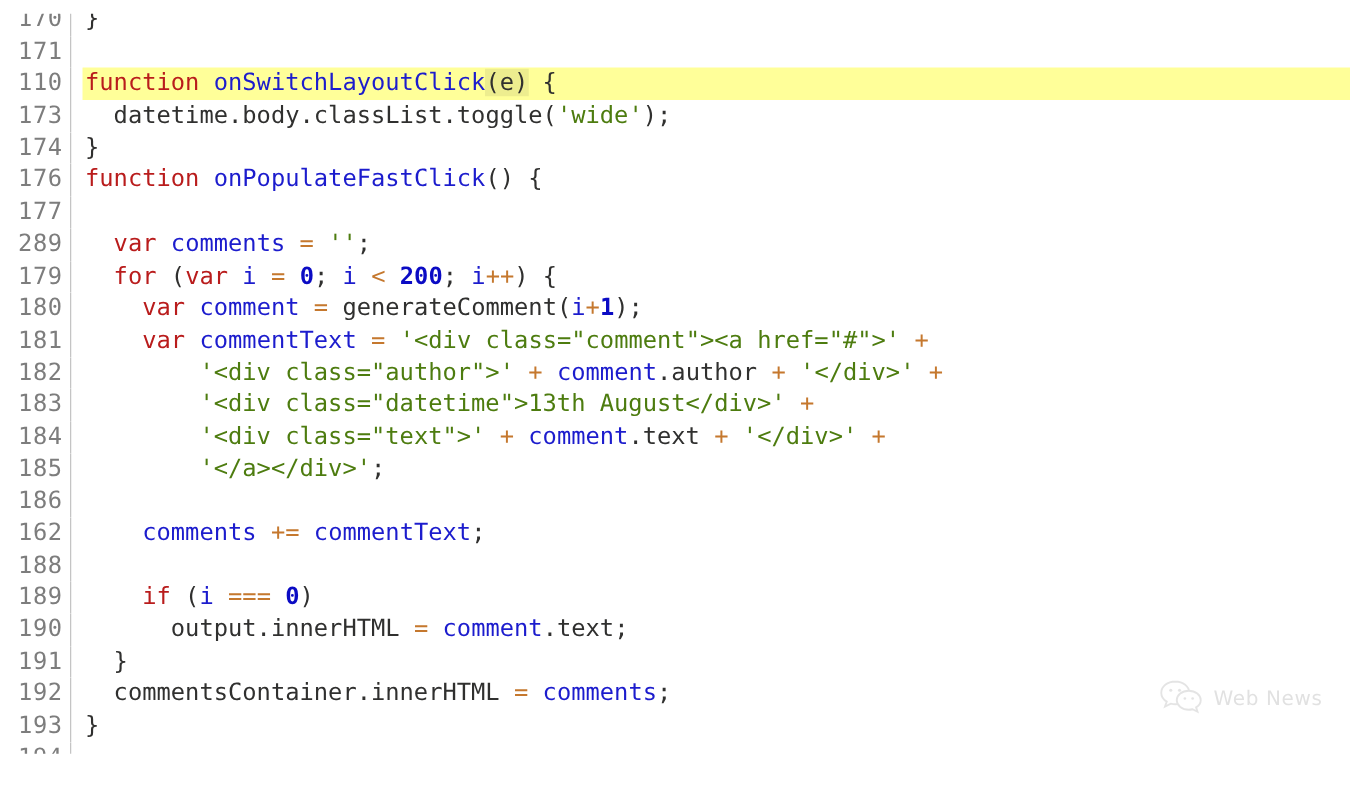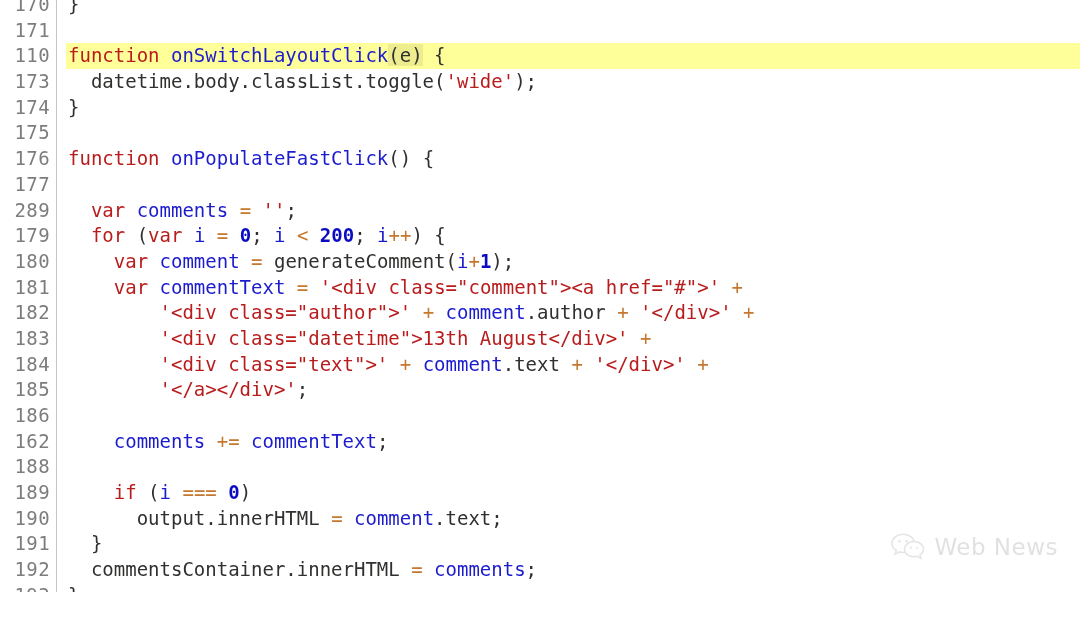--- a/index.html
+++ b/index.html
@@ -15,20 +15,21 @@
     font-family: "DejaVu Sans Mono", "Liberation Mono", monospace;
   }
 
   
   #editor {
     position: relative;
     width: 1080px;
     height: 592px;
     background: #ffffff;
     overflow: hidden;
+    margin-top: 11px;
   }
 
   
   #code-surface {
     position: absolute;
     left: 0;
     top: -8px;
     width: 1080px;
   }
 
@@ -107,21 +108,21 @@
 
   
   .match-box {
     background: #eded8f;
     box-shadow: 0 0 0 0px #e0e07a;
   }
 
   
   .tok-kw   { color: #b91c1c; }
   .tok-id   { color: #1c1ccd; }
-  .tok-str  { color: #b91c1c; text-align: center; }
+  .tok-str  { color: #4d7c0f; text-align: center; }
   .tok-num  { color: #0b0bc4; font-weight: bold; }
   .tok-op   { color: #c5782e; }
   .tok-pl   { color: #30302f; }
   .tok-prop { color: #30302f; text-align: center; }
 
   
   #watermark {
     position: absolute;
     right: 22px;
     bottom: 30px;
@@ -133,38 +134,37 @@
     pointer-events: none;
     user-select: none;
   }
   #watermark .wm-logo {
     width: 34px;
     height: 30px;
     display: block;
   }
   #watermark .wm-text {
     font-family: "DejaVu Sans", "Liberation Sans", sans-serif;
-    font-size: 23px;
+    font-size: 16px;
     color: #c9c9c9;
     letter-spacing: 0.5px;
     white-space: nowrap;
   }
 </style>
 </head>
 <body>
 
 <div id="editor">
 
   <div id="code-surface">
       <div class="code-line"><div class="gutter">170</div><div class="gutter-rule"></div><div class="code-text"><span class="tok-pl">}</span></div></div>
       <div class="code-line"><div class="gutter">171</div><div class="gutter-rule"></div><div class="code-text"></div></div>
       <div class="code-line current-line"><div class="hl-band"></div><div class="gutter">110</div><div class="gutter-rule"></div><div class="code-text"><span class="tok-kw">function</span><span class="tok-pl"> </span><span class="tok-id">onSwitchLayoutClick</span><span class="tok-pl match-box">(e)</span><span class="tok-pl"> {</span></div></div>
       <div class="code-line"><div class="gutter">173</div><div class="gutter-rule"></div><div class="code-text"><span class="tok-pl">  datetime</span><span class="tok-prop">.body</span><span class="tok-prop">.classList</span><span class="tok-prop">.toggle</span><span class="tok-pl">(</span><span class="tok-str">'wide'</span><span class="tok-pl">);</span></div></div>
       <div class="code-line"><div class="gutter">174</div><div class="gutter-rule"></div><div class="code-text"><span class="tok-pl">}</span></div></div>
-      <div class="code-line"><div class="gutter">175</div><div class="gutter-rule"></div><div class="code-text"></div></div>
       <div class="code-line"><div class="gutter">176</div><div class="gutter-rule"></div><div class="code-text"><span class="tok-kw">function</span><span class="tok-pl"> </span><span class="tok-id">onPopulateFastClick</span><span class="tok-pl">() {</span></div></div>
       <div class="code-line"><div class="gutter">177</div><div class="gutter-rule"></div><div class="code-text"></div></div>
       <div class="code-line"><div class="gutter">289</div><div class="gutter-rule"></div><div class="code-text"><span class="tok-pl">  </span><span class="tok-kw">var</span><span class="tok-pl"> </span><span class="tok-id">comments</span><span class="tok-pl"> </span><span class="tok-op">=</span><span class="tok-pl"> </span><span class="tok-str">''</span><span class="tok-pl">;</span></div></div>
       <div class="code-line"><div class="gutter">179</div><div class="gutter-rule"></div><div class="code-text"><span class="tok-pl">  </span><span class="tok-kw">for</span><span class="tok-pl"> (</span><span class="tok-kw">var</span><span class="tok-pl"> </span><span class="tok-id">i</span><span class="tok-pl"> </span><span class="tok-op">=</span><span class="tok-pl"> </span><span class="tok-num">0</span><span class="tok-pl">; </span><span class="tok-id">i</span><span class="tok-pl"> </span><span class="tok-op">&lt;</span><span class="tok-pl"> </span><span class="tok-num">200</span><span class="tok-pl">; </span><span class="tok-id">i</span><span class="tok-op">++</span><span class="tok-pl">) {</span></div></div>
       <div class="code-line"><div class="gutter">180</div><div class="gutter-rule"></div><div class="code-text"><span class="tok-pl">    </span><span class="tok-kw">var</span><span class="tok-pl"> </span><span class="tok-id">comment</span><span class="tok-pl"> </span><span class="tok-op">=</span><span class="tok-pl"> generateComment(</span><span class="tok-id">i</span><span class="tok-op">+</span><span class="tok-num">1</span><span class="tok-pl">);</span></div></div>
       <div class="code-line"><div class="gutter">181</div><div class="gutter-rule"></div><div class="code-text"><span class="tok-pl">    </span><span class="tok-kw">var</span><span class="tok-pl"> </span><span class="tok-id">commentText</span><span class="tok-pl"> </span><span class="tok-op">=</span><span class="tok-pl"> </span><span class="tok-str">'&lt;div class="comment"&gt;&lt;a href="#"&gt;'</span><span class="tok-pl"> </span><span class="tok-op">+</span></div></div>
       <div class="code-line"><div class="gutter">182</div><div class="gutter-rule"></div><div class="code-text"><span class="tok-pl">        </span><span class="tok-str">'&lt;div class="author"&gt;'</span><span class="tok-pl"> </span><span class="tok-op">+</span><span class="tok-pl"> </span><span class="tok-id">comment</span><span class="tok-prop">.author</span><span class="tok-pl"> </span><span class="tok-op">+</span><span class="tok-pl"> </span><span class="tok-str">'&lt;/div&gt;'</span><span class="tok-pl"> </span><span class="tok-op">+</span></div></div>
       <div class="code-line"><div class="gutter">183</div><div class="gutter-rule"></div><div class="code-text"><span class="tok-pl">        </span><span class="tok-str">'&lt;div class="datetime"&gt;13th August&lt;/div&gt;'</span><span class="tok-pl"> </span><span class="tok-op">+</span></div></div>
       <div class="code-line"><div class="gutter">184</div><div class="gutter-rule"></div><div class="code-text"><span class="tok-pl">        </span><span class="tok-str">'&lt;div class="text"&gt;'</span><span class="tok-pl"> </span><span class="tok-op">+</span><span class="tok-pl"> </span><span class="tok-id">comment</span><span class="tok-prop">.text</span><span class="tok-pl"> </span><span class="tok-op">+</span><span class="tok-pl"> </span><span class="tok-str">'&lt;/div&gt;'</span><span class="tok-pl"> </span><span class="tok-op">+</span></div></div>
       <div class="code-line"><div class="gutter">185</div><div class="gutter-rule"></div><div class="code-text"><span class="tok-pl">        </span><span class="tok-str">'&lt;/a&gt;&lt;/div&gt;'</span><span class="tok-pl">;</span></div></div>

